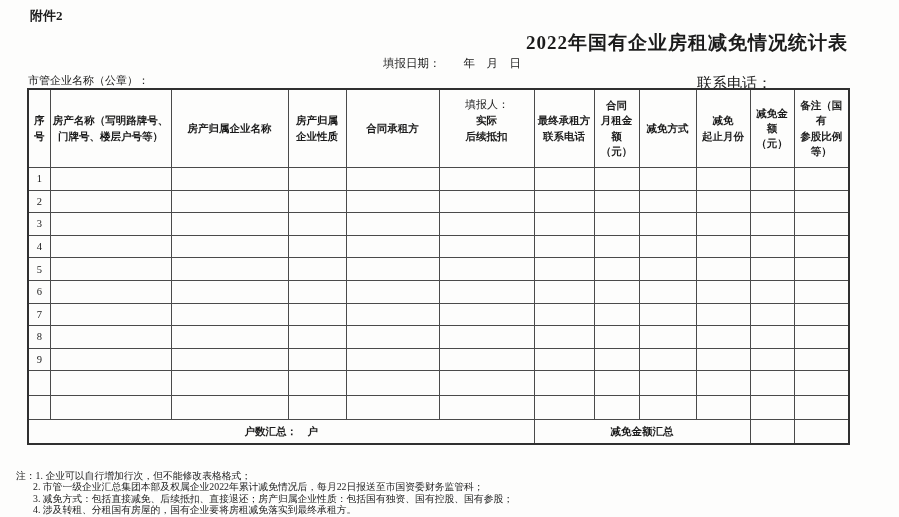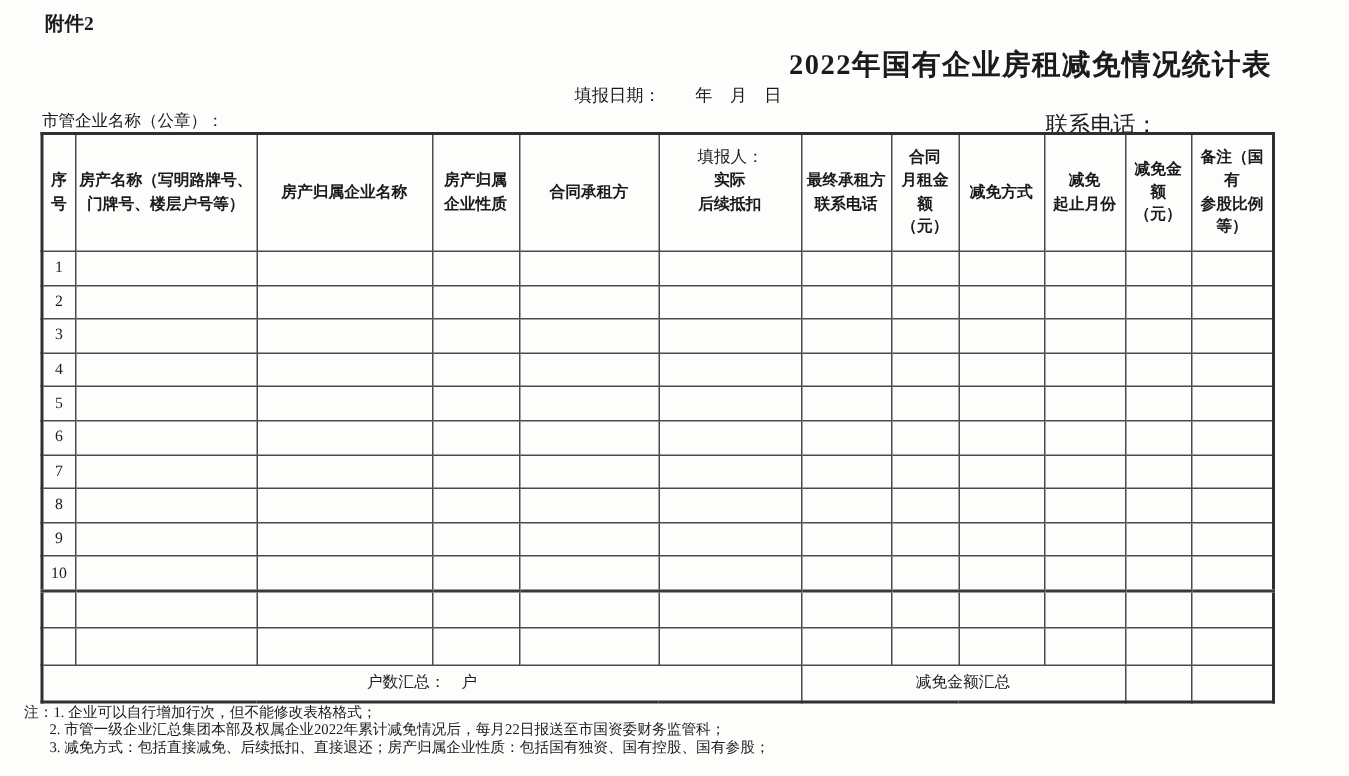--- a/index.html
+++ b/index.html
@@ -26,21 +26,21 @@
     padding:0 2px;
     text-align:center;vertical-align:middle;
     overflow:hidden;
   }
   table.stat{border:2px solid #303030;}
   tr.head th{height:77px;font-weight:bold;white-space:pre-line;line-height:1.45;font-size:10.5px;}
   tr.r td{height:21.6px;}
   tr.r td.num{font-size:10.5px;}
   tr.r.last td{border-bottom:2px solid #3a3a3a;}
   tr.blank td{height:23.5px;}
-  tr.sum td{height:23px;font-weight:normal;border-top:1.5px solid #3a3a3a;}
+  tr.sum td{height:23px;font-weight:bold;border-top:1.5px solid #3a3a3a;}
 
   .notes{left:16px;top:471px;width:860px;font-size:9.8px;line-height:1.06;}
   .notes .line{margin:0 0 1px 0;white-space:nowrap;}
   .notes .line.indent{margin-left:17px;}
   .note-prefix{display:inline;}
 </style>
 </head>
 <body>
 
 <div class="abs attachment">附件2</div>
@@ -212,34 +212,20 @@
         <td></td>
         <td></td>
         <td></td>
         <td></td>
         <td></td>
         <td></td>
         <td></td>
         <td></td>
         <td></td>
       </tr>
-    <tr class="r last">
-        <td class="num">10</td>
-        <td></td>
-        <td></td>
-        <td></td>
-        <td></td>
-        <td></td>
-        <td></td>
-        <td></td>
-        <td></td>
-        <td></td>
-        <td></td>
-        <td></td>
-      </tr>
     <tr class="blank">
         <td></td>
         <td></td>
         <td></td>
         <td></td>
         <td></td>
         <td></td>
         <td></td>
         <td></td>
         <td></td>
@@ -267,13 +253,14 @@
       <td></td>
       <td></td>
     </tr>
   </tbody>
 </table>
 
 <div class="abs notes">
   <div class="line"><span class="note-prefix">注：</span><span>1. 企业可以自行增加行次，但不能修改表格格式；</span></div>
   <div class="line indent">2. 市管一级企业汇总集团本部及权属企业2022年累计减免情况后，每月22日报送至市国资委财务监管科；</div>
   <div class="line indent">3. 减免方式：包括直接减免、后续抵扣、直接退还；房产归属企业性质：包括国有独资、国有控股、国有参股；</div>
+  <div class="line indent">4. 涉及转租、分租国有房屋的，国有企业要将房租减免落实到最终承租方。</div>
 </div>
 
 </body></html>

